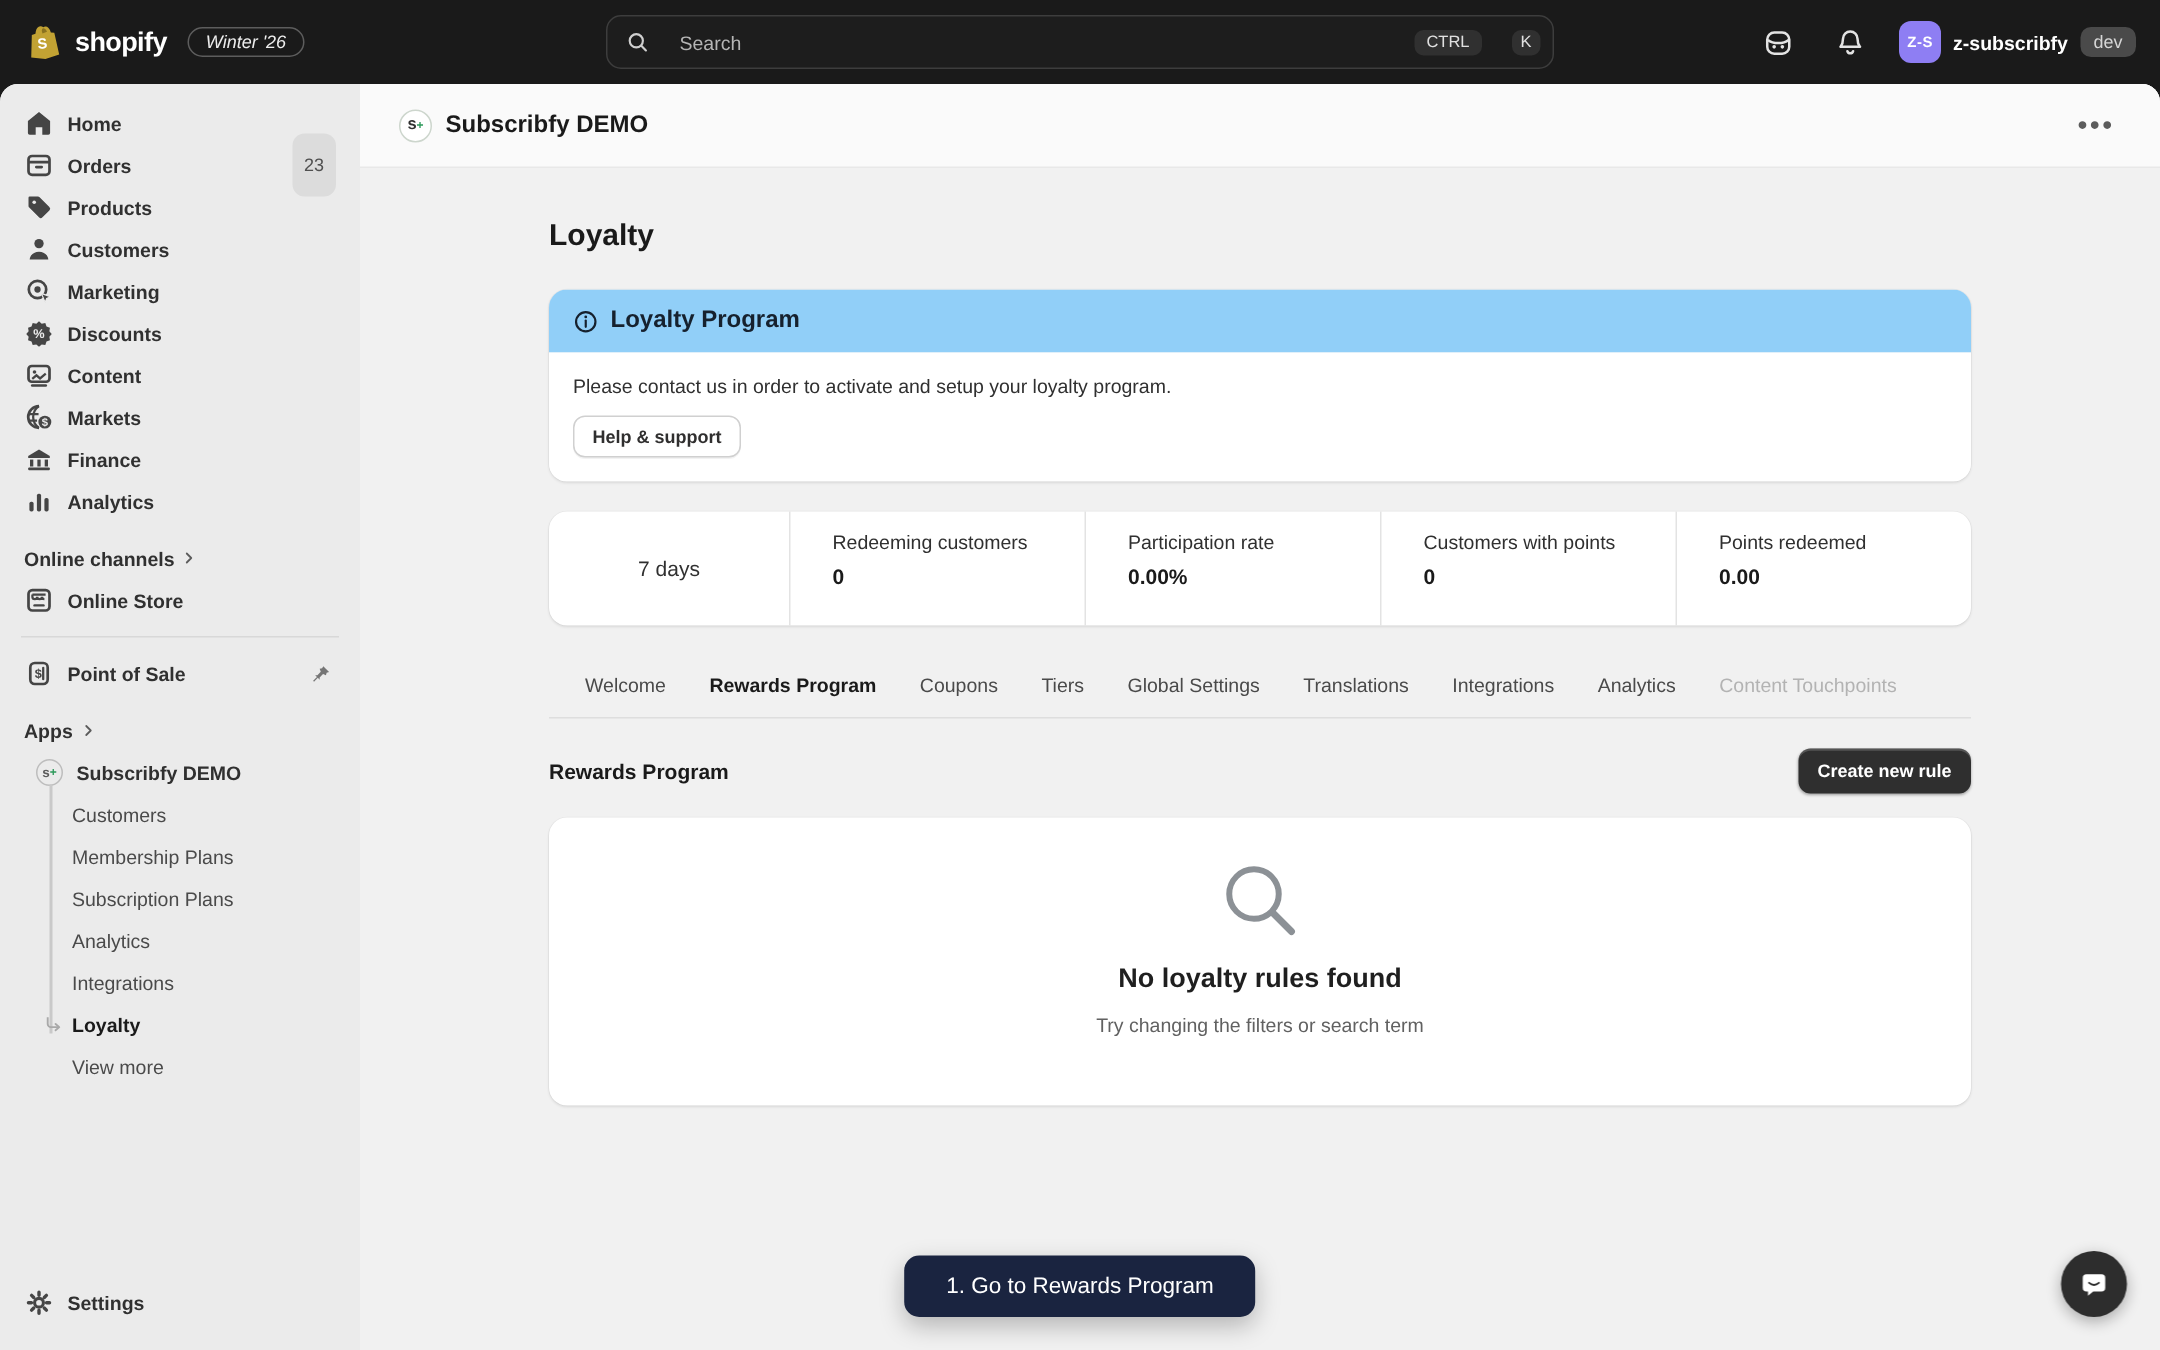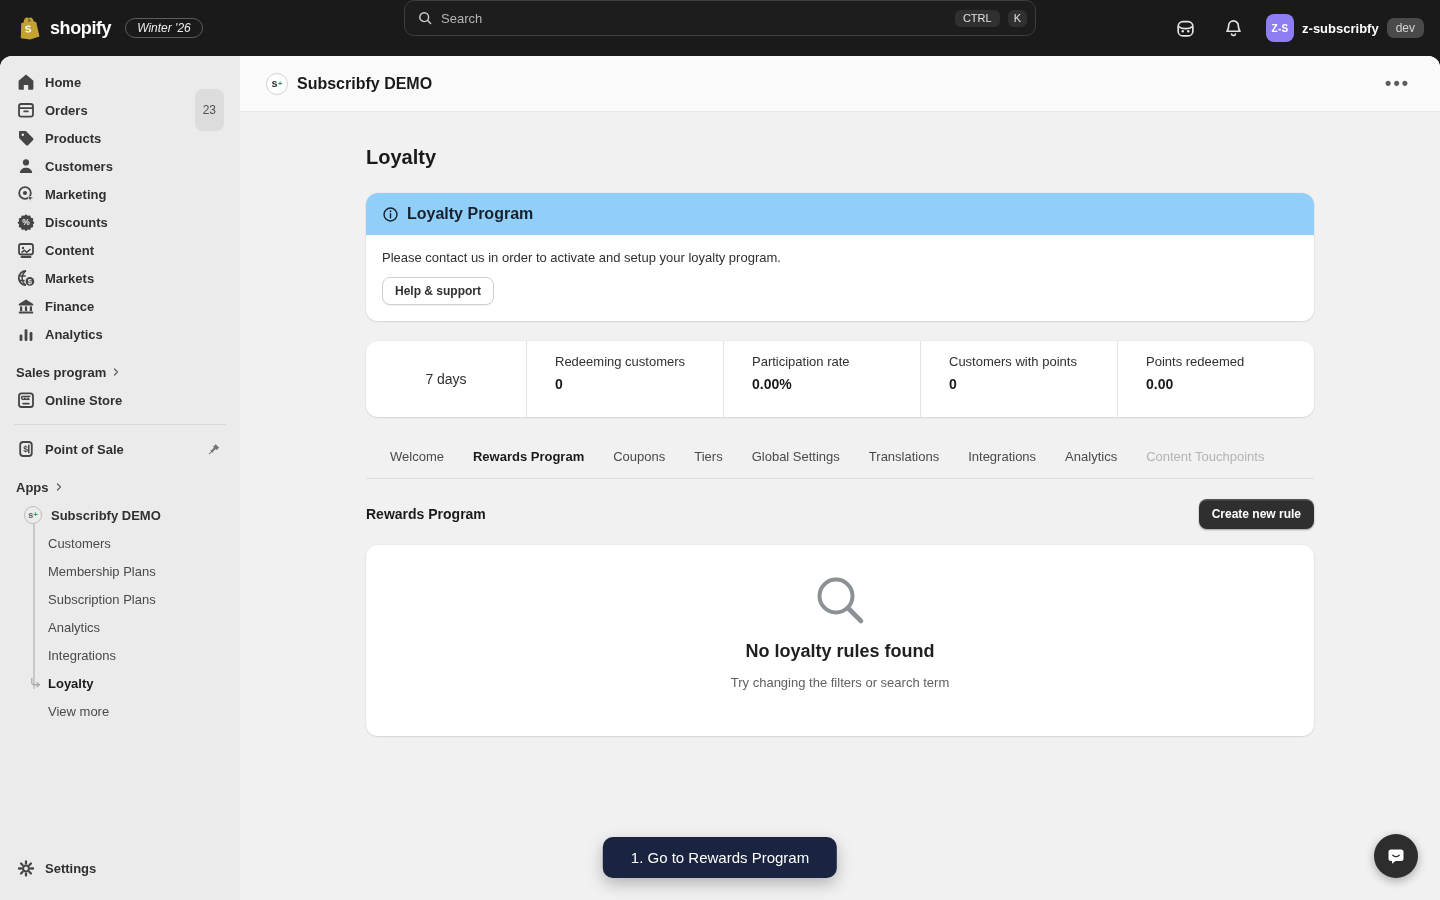--- a/index.html
+++ b/index.html
@@ -5,21 +5,21 @@
   * { margin:0; padding:0; box-sizing:border-box; }
   html,body { width:1440px; height:900px; overflow:hidden; }
   body { font-family:"Liberation Sans","DejaVu Sans",sans-serif; background:#1a1a1a; display:flex; flex-direction:column; }
 
   
   .topbar { height:56px; flex:0 0 56px; display:flex; align-items:center; padding:0 16px; position:relative; background:#1a1a1a; }
   .brand { display:flex; align-items:center; gap:8px; }
   .bag { width:26px; height:26px; transform:rotate(-6deg); }
   .logo-text { color:#fff; font-weight:800; font-size:18px; letter-spacing:-0.4px; }
   .edition-badge { margin-left:6px; border:1px solid #5d5d5d; border-radius:999px; padding:2px 11px; color:#ededed; font-size:12px; font-style:italic; }
-  .searchbar { position:absolute; left:50%; top:0; transform:translateX(-50%); width:632px; height:36px; background:#1d1d1d; border:1px solid #3d3d3d; border-radius:10px; display:flex; align-items:center; padding:0 8px 0 12px; gap:8px; }
+  .searchbar { position:absolute; left:50%; top:10px; transform:translateX(-50%); width:632px; height:36px; background:#1d1d1d; border:1px solid #3d3d3d; border-radius:10px; display:flex; align-items:center; padding:0 8px 0 12px; gap:20px; }
   .searchbar input { flex:1; background:transparent; border:none; outline:none; color:#e3e3e3; font-size:13px; font-family:inherit; }
   .searchbar input::placeholder { color:#b5b5b5; }
   .kbd { background:#303030; color:#e0e0e0; font-size:11px; border-radius:6px; padding:3px 8px; line-height:1; }
   .kbd.k { padding:3px 6px; }
   .top-right { margin-left:auto; display:flex; align-items:center; gap:18px; }
   .icon-btn { display:flex; align-items:center; justify-content:center; width:30px; height:30px; border-radius:8px; cursor:pointer; }
   .account { display:flex; align-items:center; gap:8px; cursor:pointer; }
   .avatar { width:28px; height:28px; border-radius:8px; background:#8E7EF3; color:#fff; font-size:10px; font-weight:700; display:flex; align-items:center; justify-content:center; letter-spacing:0.3px; }
   .store-name { color:#fff; font-size:13px; font-weight:700; }
   .env-badge { background:#4a4a4a; color:#d6d6d6; font-size:12px; border-radius:7px; padding:3px 9px; }
@@ -213,21 +213,21 @@
     <div class="side-item">
       <svg width="20" height="20" viewBox="0 0 20 20">
           <rect x="3.6" y="10.5" width="2.8" height="6.5" rx="1.2" fill="#454545"></rect>
           <rect x="8.6" y="5.2" width="2.8" height="11.8" rx="1.2" fill="#454545"></rect>
           <rect x="13.6" y="8" width="2.8" height="9" rx="1.2" fill="#454545"></rect>
         </svg>
       <span class="lbl">Analytics</span>
     </div>
 
     <div class="section-row">
-      <span>Sales program</span>
+      <span>Online channels</span>
       <svg width="12" height="12" viewBox="0 0 20 20">
           <path d="M7.5 5l5 5-5 5" fill="none" stroke="#5c5c5c" stroke-width="2" stroke-linecap="round" stroke-linejoin="round"></path>
         </svg>
     </div>
     <div class="side-item">
       <svg width="20" height="20" viewBox="0 0 20 20">
           <rect x="3" y="3.4" width="14" height="13.6" rx="2.6" fill="none" stroke="#454545" stroke-width="1.8"></rect>
           <path d="M5.6 6.4h8.8M5.6 6.4v1.4c0 .9.7 1.6 1.6 1.6s1.6-.7 1.6-1.6c0 .9.7 1.6 1.6 1.6s1.6-.7 1.6-1.6c0 .9.7 1.6 1.6 1.6" fill="none" stroke="#454545" stroke-width="1.5"></path>
           <path d="M7 13.6h6" stroke="#454545" stroke-width="1.6" stroke-linecap="round"></path>
         </svg>

